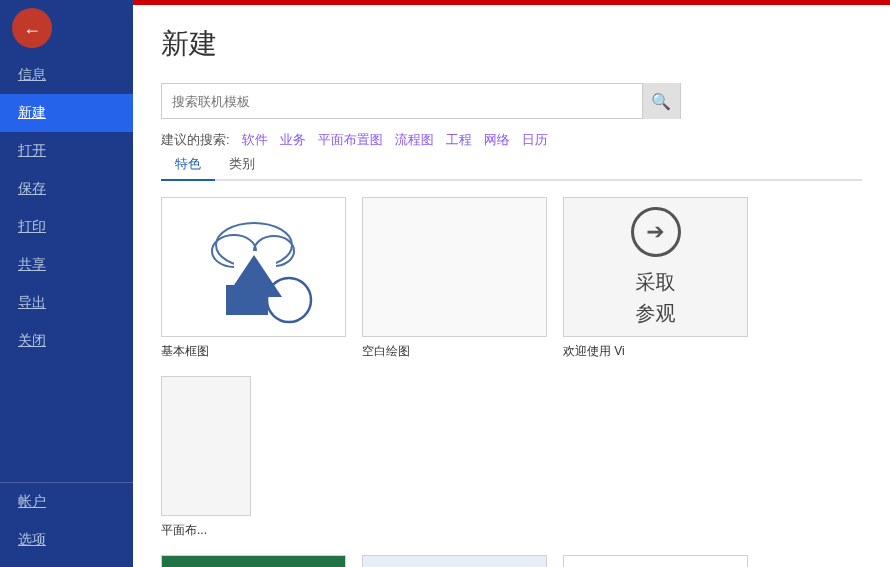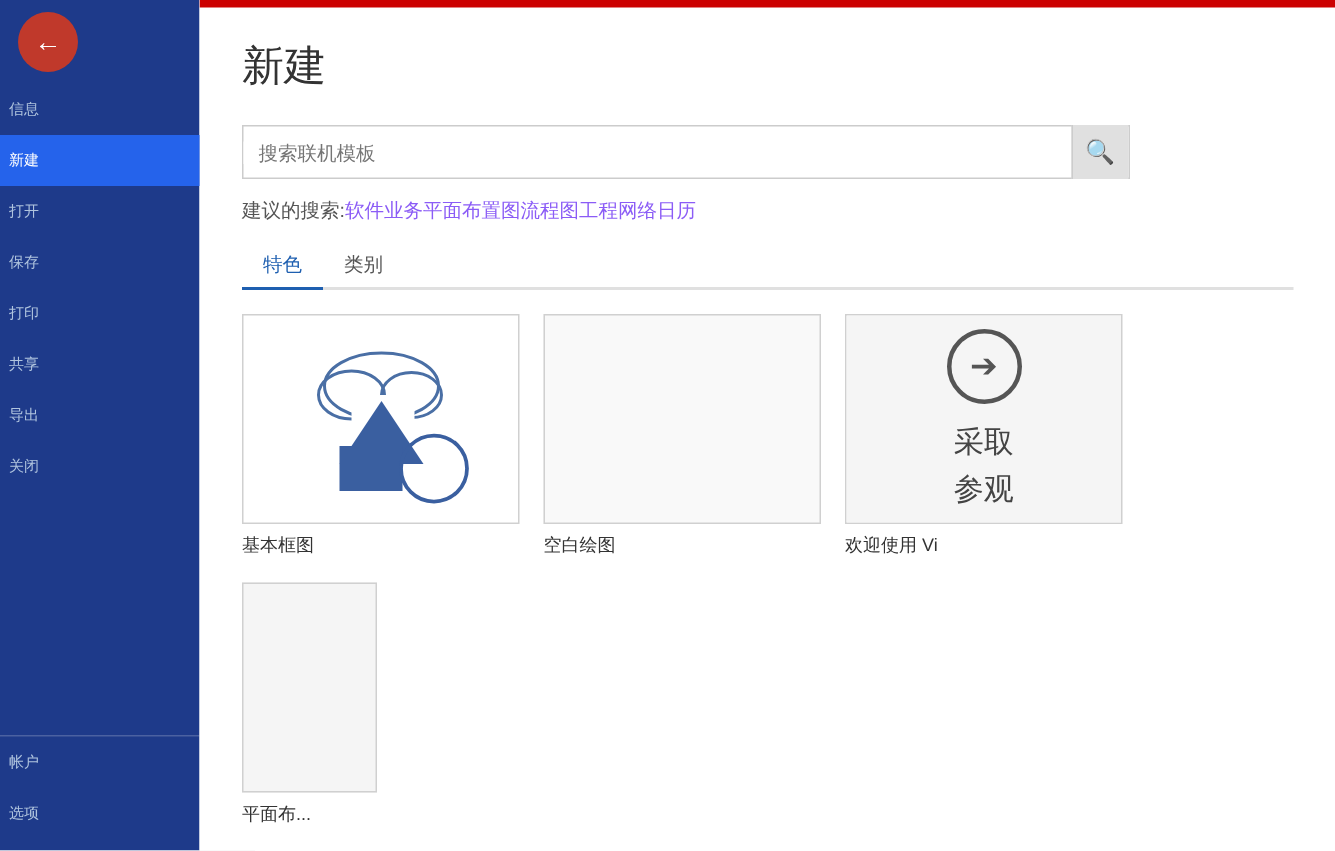--- a/index.html
+++ b/index.html
@@ -23,25 +23,26 @@
       display: flex;
       align-items: center;
       justify-content: center;
       margin: 8px 12px 8px 12px;
       cursor: pointer;
       color: white;
       font-size: 18px;
     }
 
     .sidebar-item {
-      padding: 10px 6px;
+      padding: 10px 18px;
       color: #b0c4de;
-      font-size: 10px;
+      font-size: 14px;
       cursor: pointer;
       position: relative;
+      text-decoration: underline;
     }
 
     .sidebar-item.active {
       background: #2563eb;
       color: white;
     }
 
     .sidebar-divider {
       flex: 1;
     }
@@ -82,21 +83,21 @@
     .search-row {
       display: flex;
       align-items: center;
       margin-bottom: 12px;
     }
 
     .search-box {
       display: flex;
       align-items: center;
       border: 1px solid #ccc;
-      width: 592px;
+      width: 520px;
       height: 36px;
     }
 
     .search-input {
       flex: 1;
       border: none;
       outline: none;
       padding: 0 10px;
       font-size: 13px;
       font-family: inherit;
@@ -113,21 +114,21 @@
       display: flex;
       align-items: center;
       justify-content: center;
       font-size: 16px;
       color: #555;
     }
 
     .suggest-row {
       display: flex;
       align-items: flex-end;
-      margin-bottom: 12px;
+      gap: 12px;
       font-size: 13px;
       color: #555;
     }
 
     .suggest-label {
       color: #555;
     }
 
     .suggest-tag {
       color: #8b5cf6;

